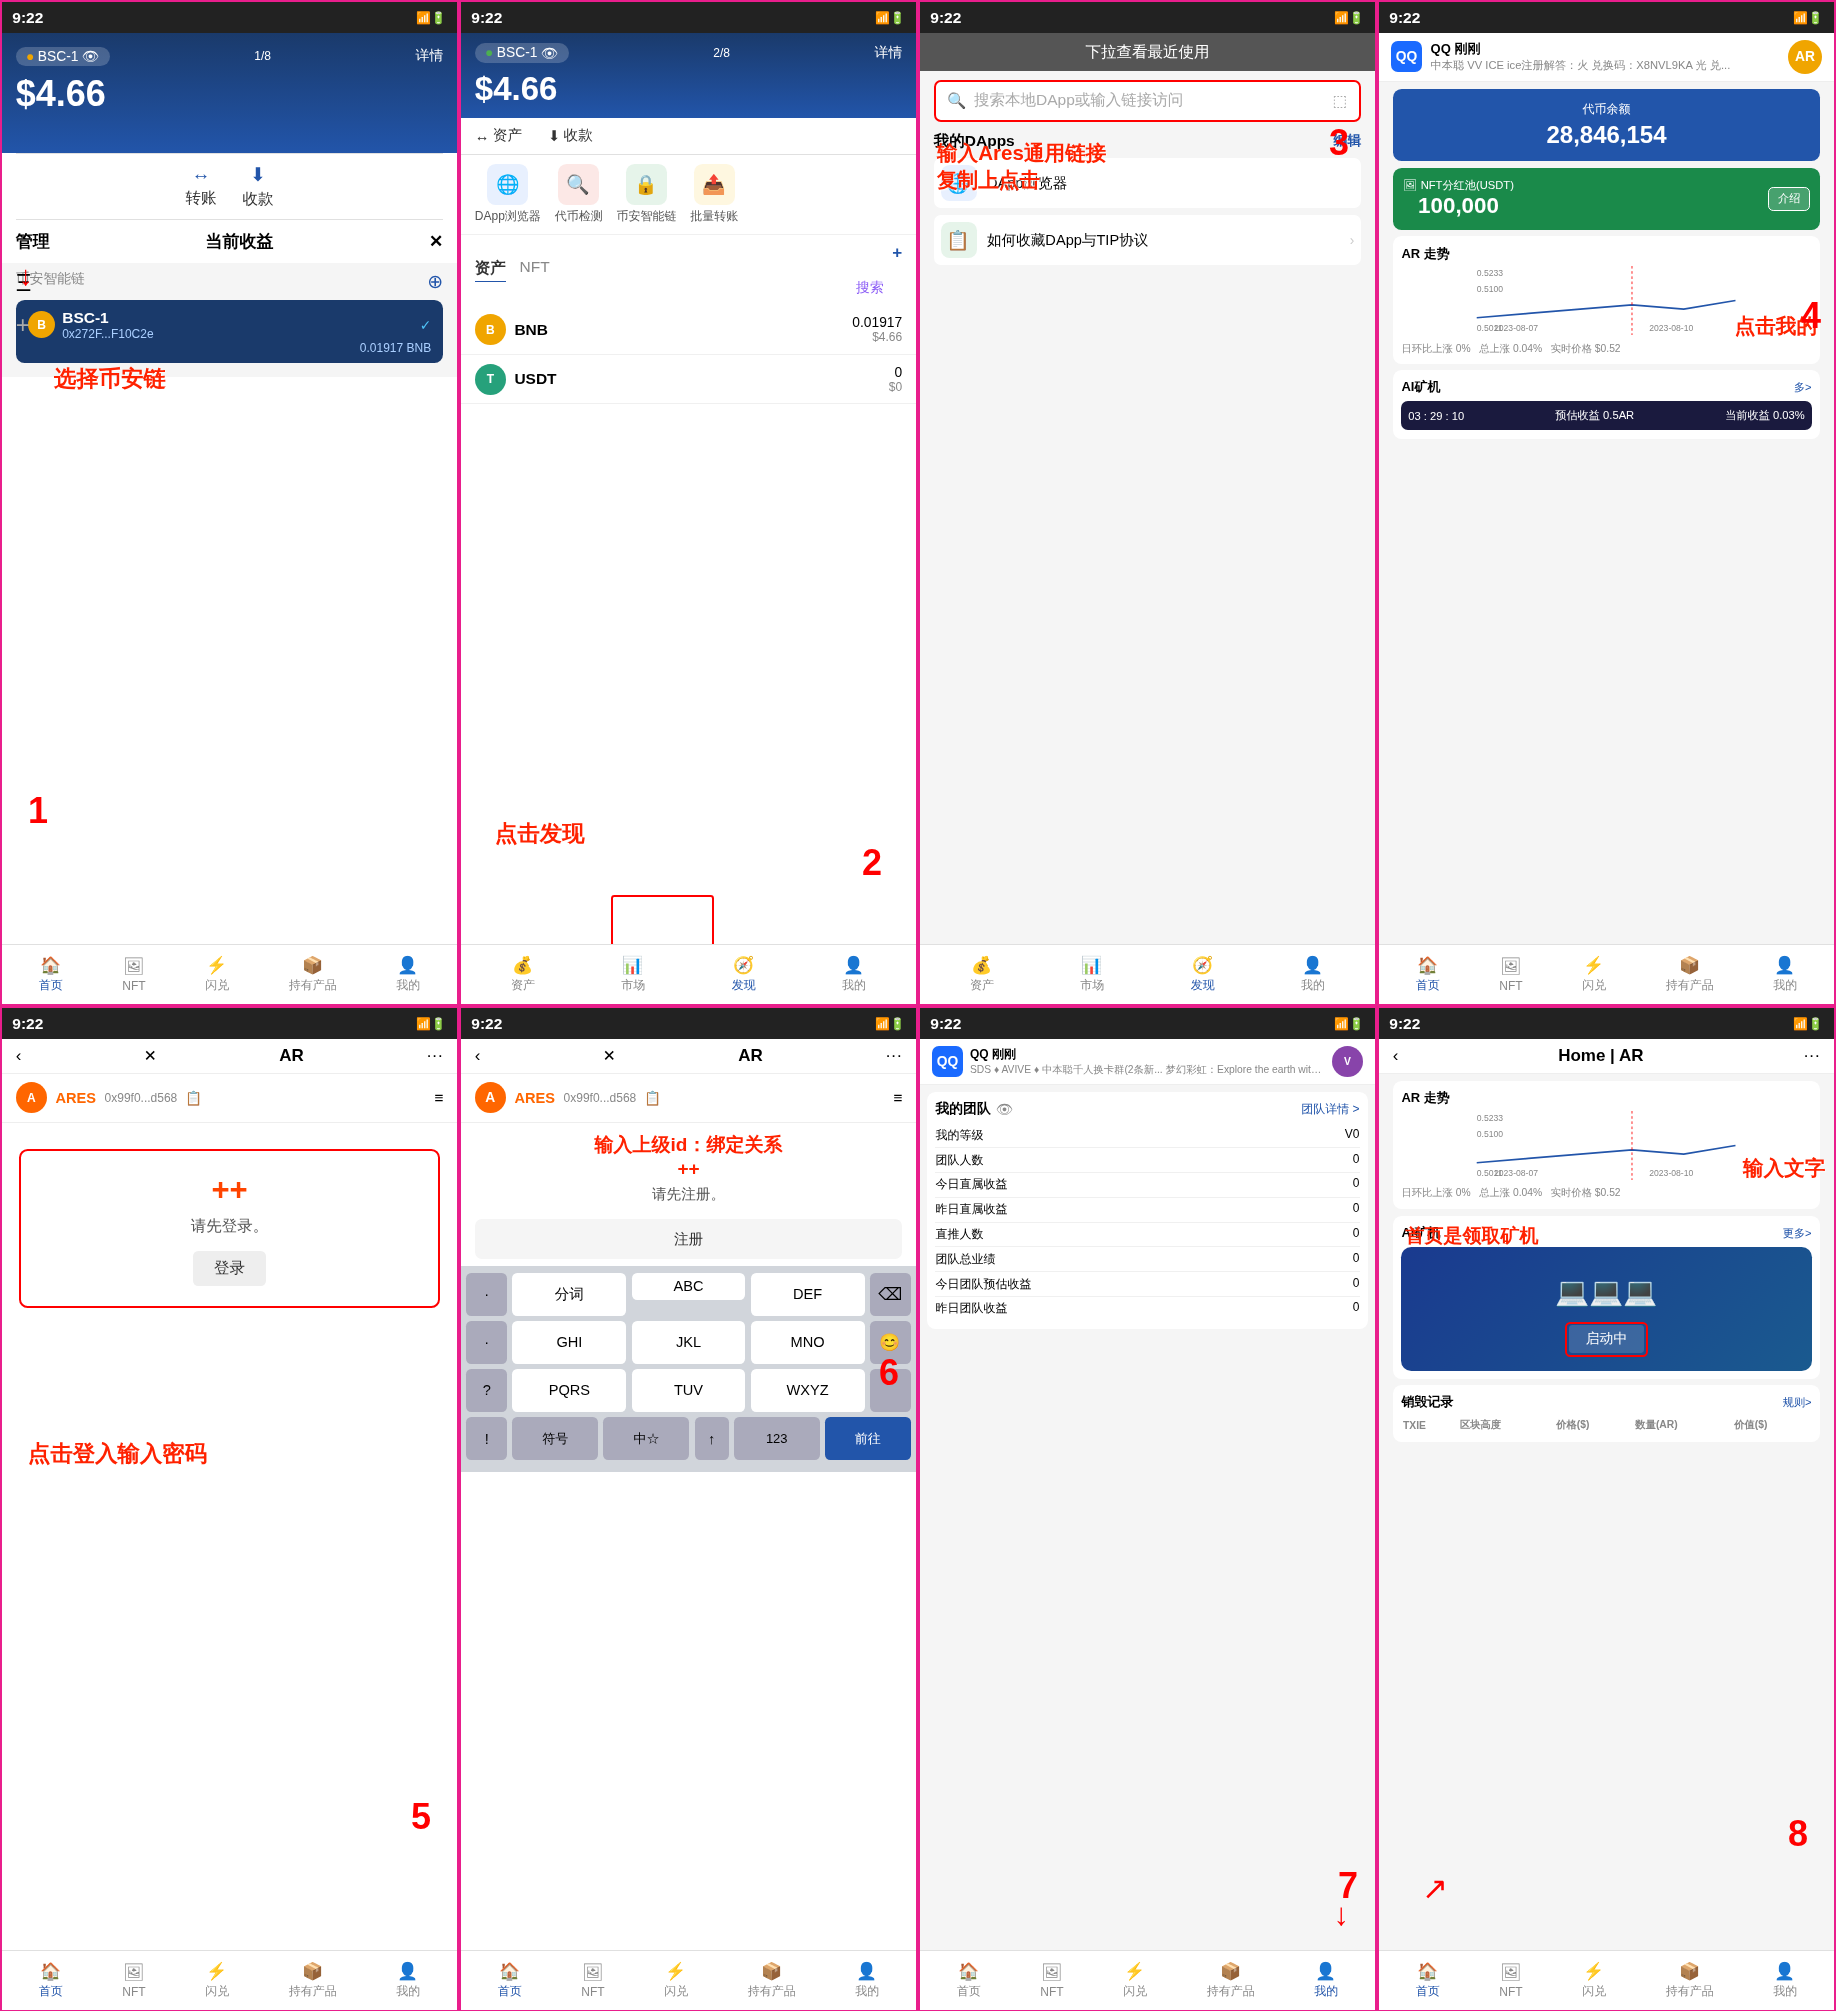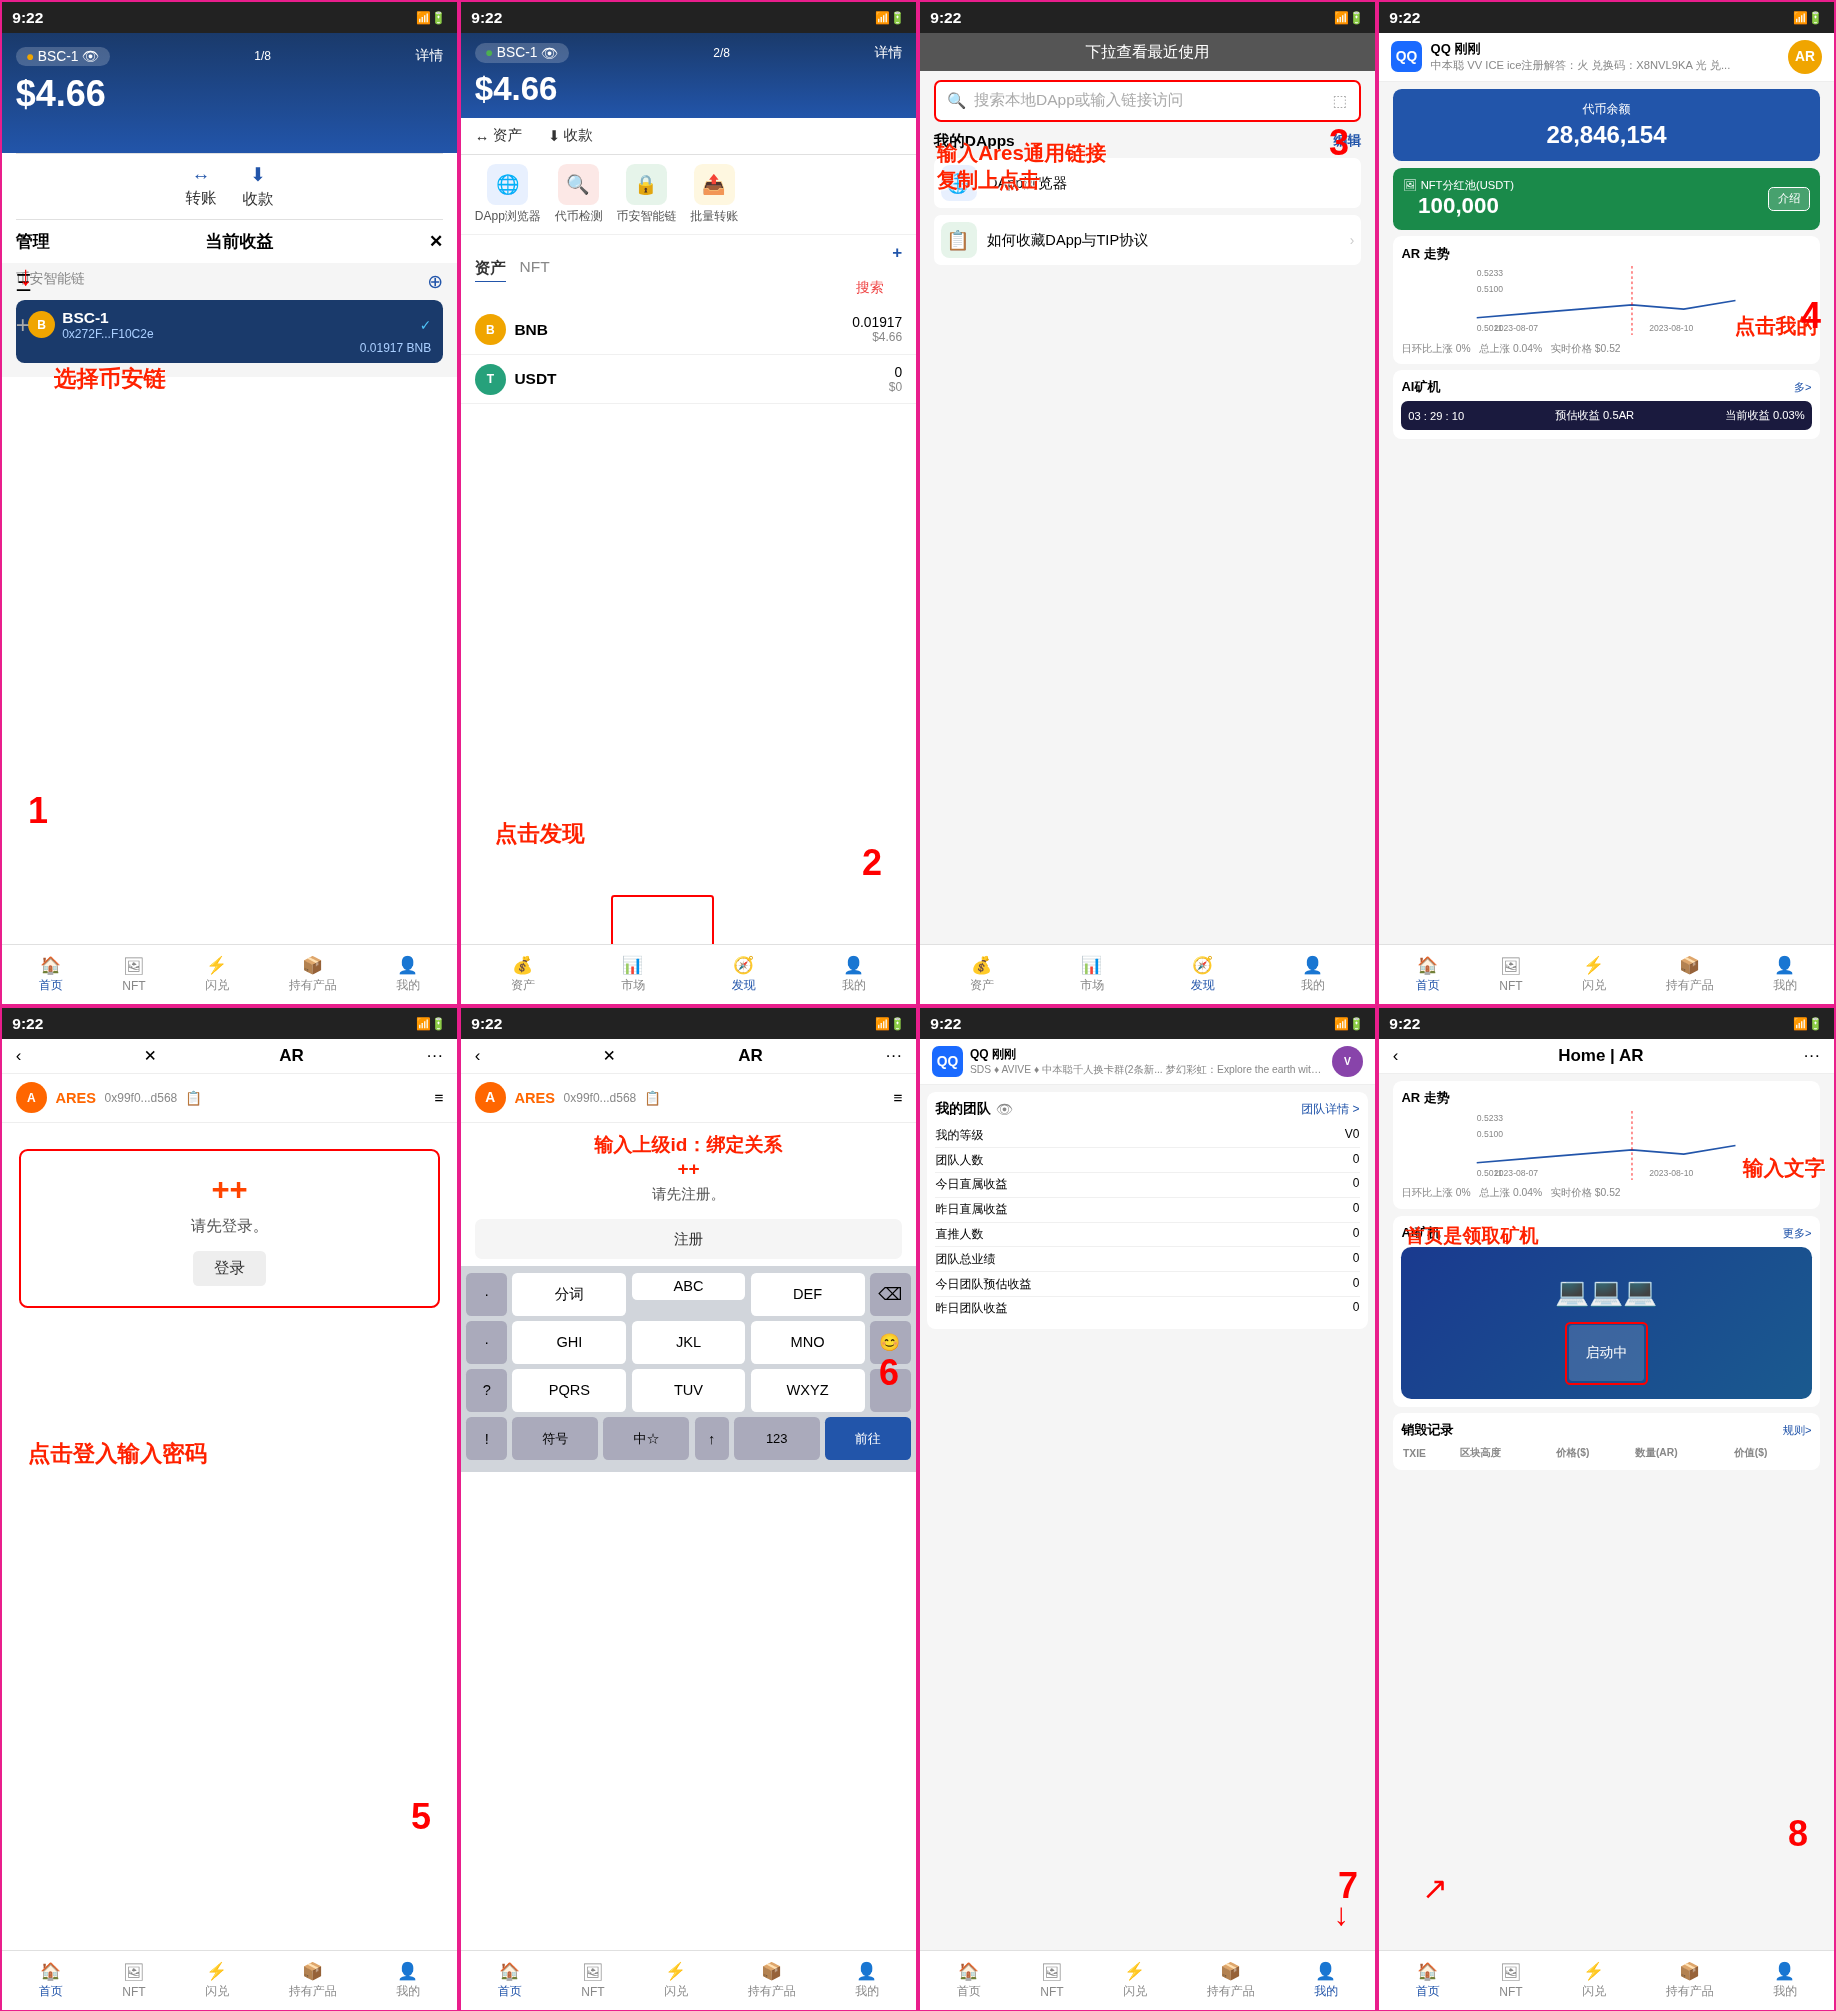--- a/index.html
+++ b/index.html
@@ -248,21 +248,21 @@
         <span>批量转账</span>
       </div>
     </div>
 
     <div class="assets-header">
       <div style="display:flex;gap:13.8px;">
         <span style="font-weight:bold;color:#333;font-size:15.5px;border-bottom:1.7px solid #2255aa;padding-bottom:1.7px;">资产</span>
         <span style="color:#888;font-size:15.5px;">NFT</span>
       </div>
       <div style="display:flex;gap:8.6px;">
-        <span style="color:#ef4444;font-size:13.8px;margin-top:36px;">搜索</span>
+        <span style="color:#8b5cf6;font-size:13.8px;margin-top:36px;">搜索</span>
         <span style="color:#2255aa;font-size:17px;font-weight:bold;">+</span>
       </div>
     </div>
     <div class="asset-row">
       <div style="display:flex;align-items:center;">
         <div class="asset-icon" style="background:#f0a500;">B</div>
         <span class="asset-name">BNB</span>
       </div>
       <div class="asset-bal">
         <div>0.01917</div>
@@ -716,21 +716,21 @@
         <span style="color:#2255aa;font-size:11.2px;">更多&gt;</span>
       </div>
 
       <div style="background:linear-gradient(135deg,#1a3a8f 0%,#1a5a8f 100%);border-radius:10.3px;padding:13.8px;color:#fff;text-align:center;position:relative;">
         <div style="position:absolute;top:-24px;left:4px;font-size:19px;font-weight:900;color:#ff2200;">首页是领取矿机</div>
         <div style="font-size:27.5px;margin:13.8px 0;display:flex;justify-content:center;gap:13.8px;">
           💻💻💻
         </div>
         
         <div style="display:inline-block;border:2.6px solid red;border-radius:5.2px;padding:1.7px;">
-          <div style="background:rgba(255,255,255,0.15);border-radius:3.4px;padding:19px 17px;font-size:13.8px;color:#fff;">启动中</div>
+          <div style="background:rgba(255,255,255,0.15);border-radius:3.4px;padding:5px 17px;font-size:13.8px;color:#fff;">启动中</div>
         </div>
       </div>
     </div>
 
     <div style="background:#fff;border-radius:8.6px;margin:5.2px 13.8px;padding:8.6px;">
       <div style="display:flex;justify-content:space-between;align-items:center;margin-bottom:5.2px;">
         <span style="font-size:13px;font-weight:bold;">销毁记录</span>
         <span style="color:#2255aa;font-size:11.2px;">规则&gt;</span>
       </div>
       <table style="width:100%;font-size:10.3px;border-collapse:collapse;">

